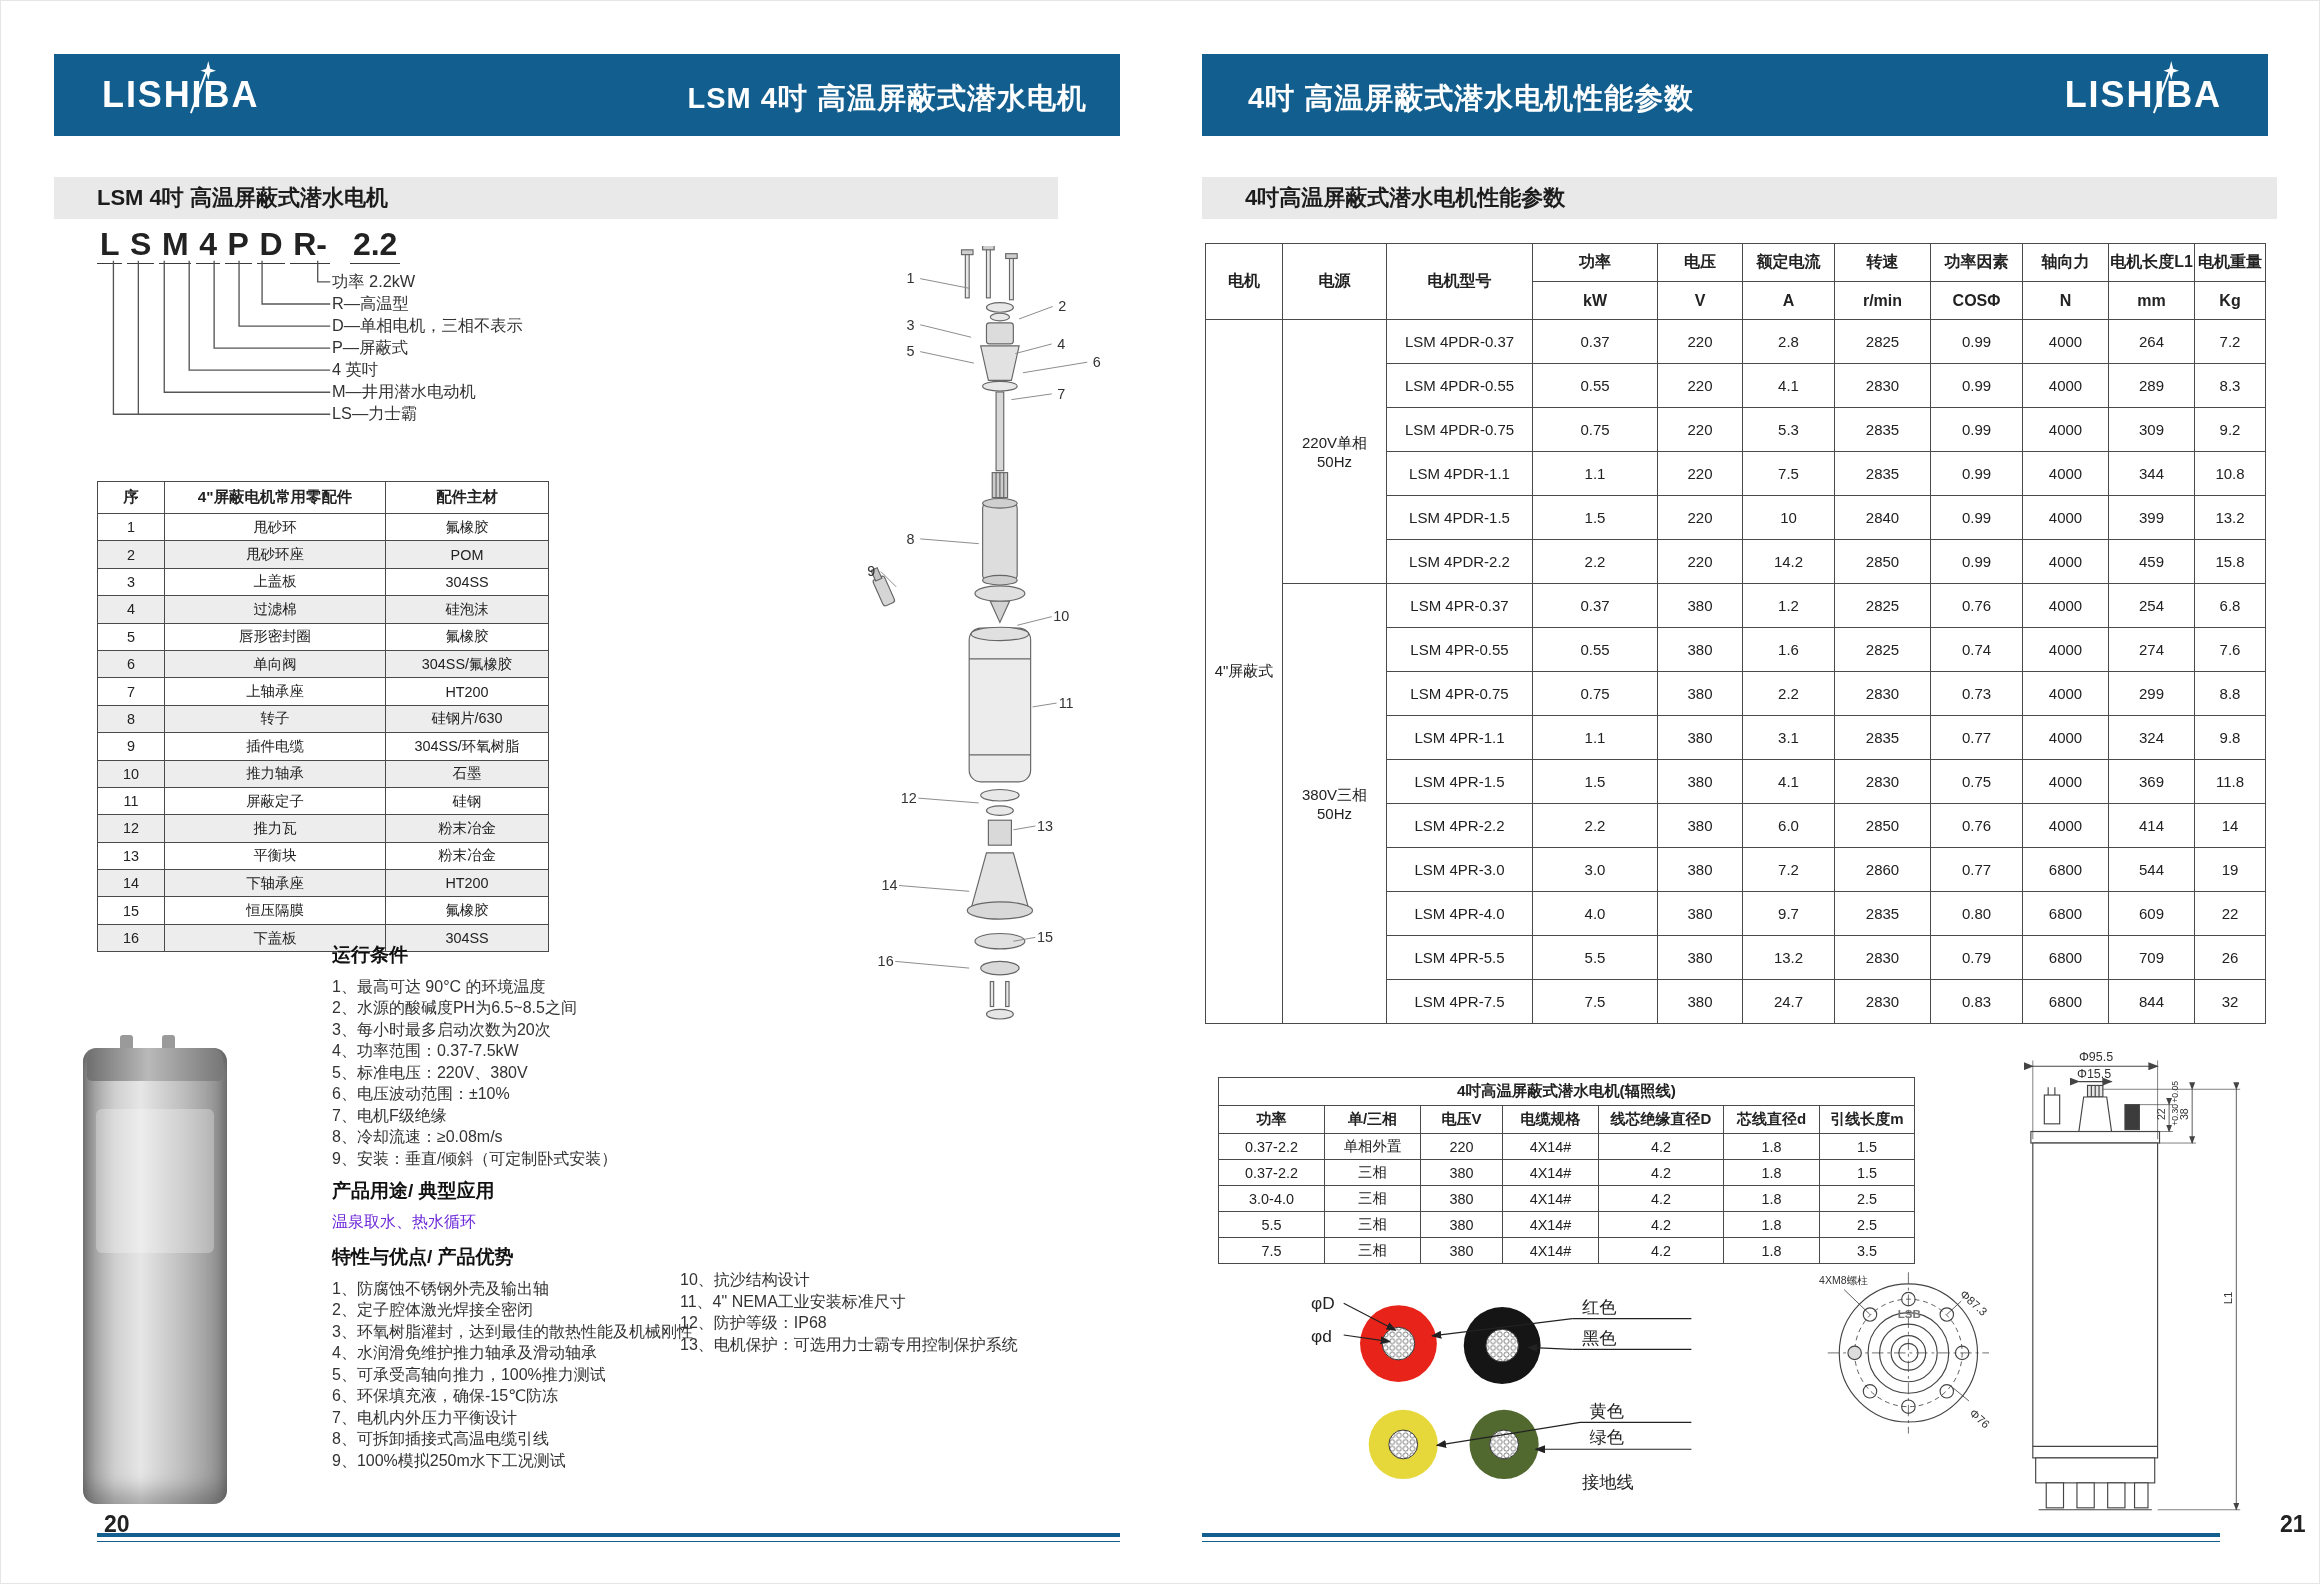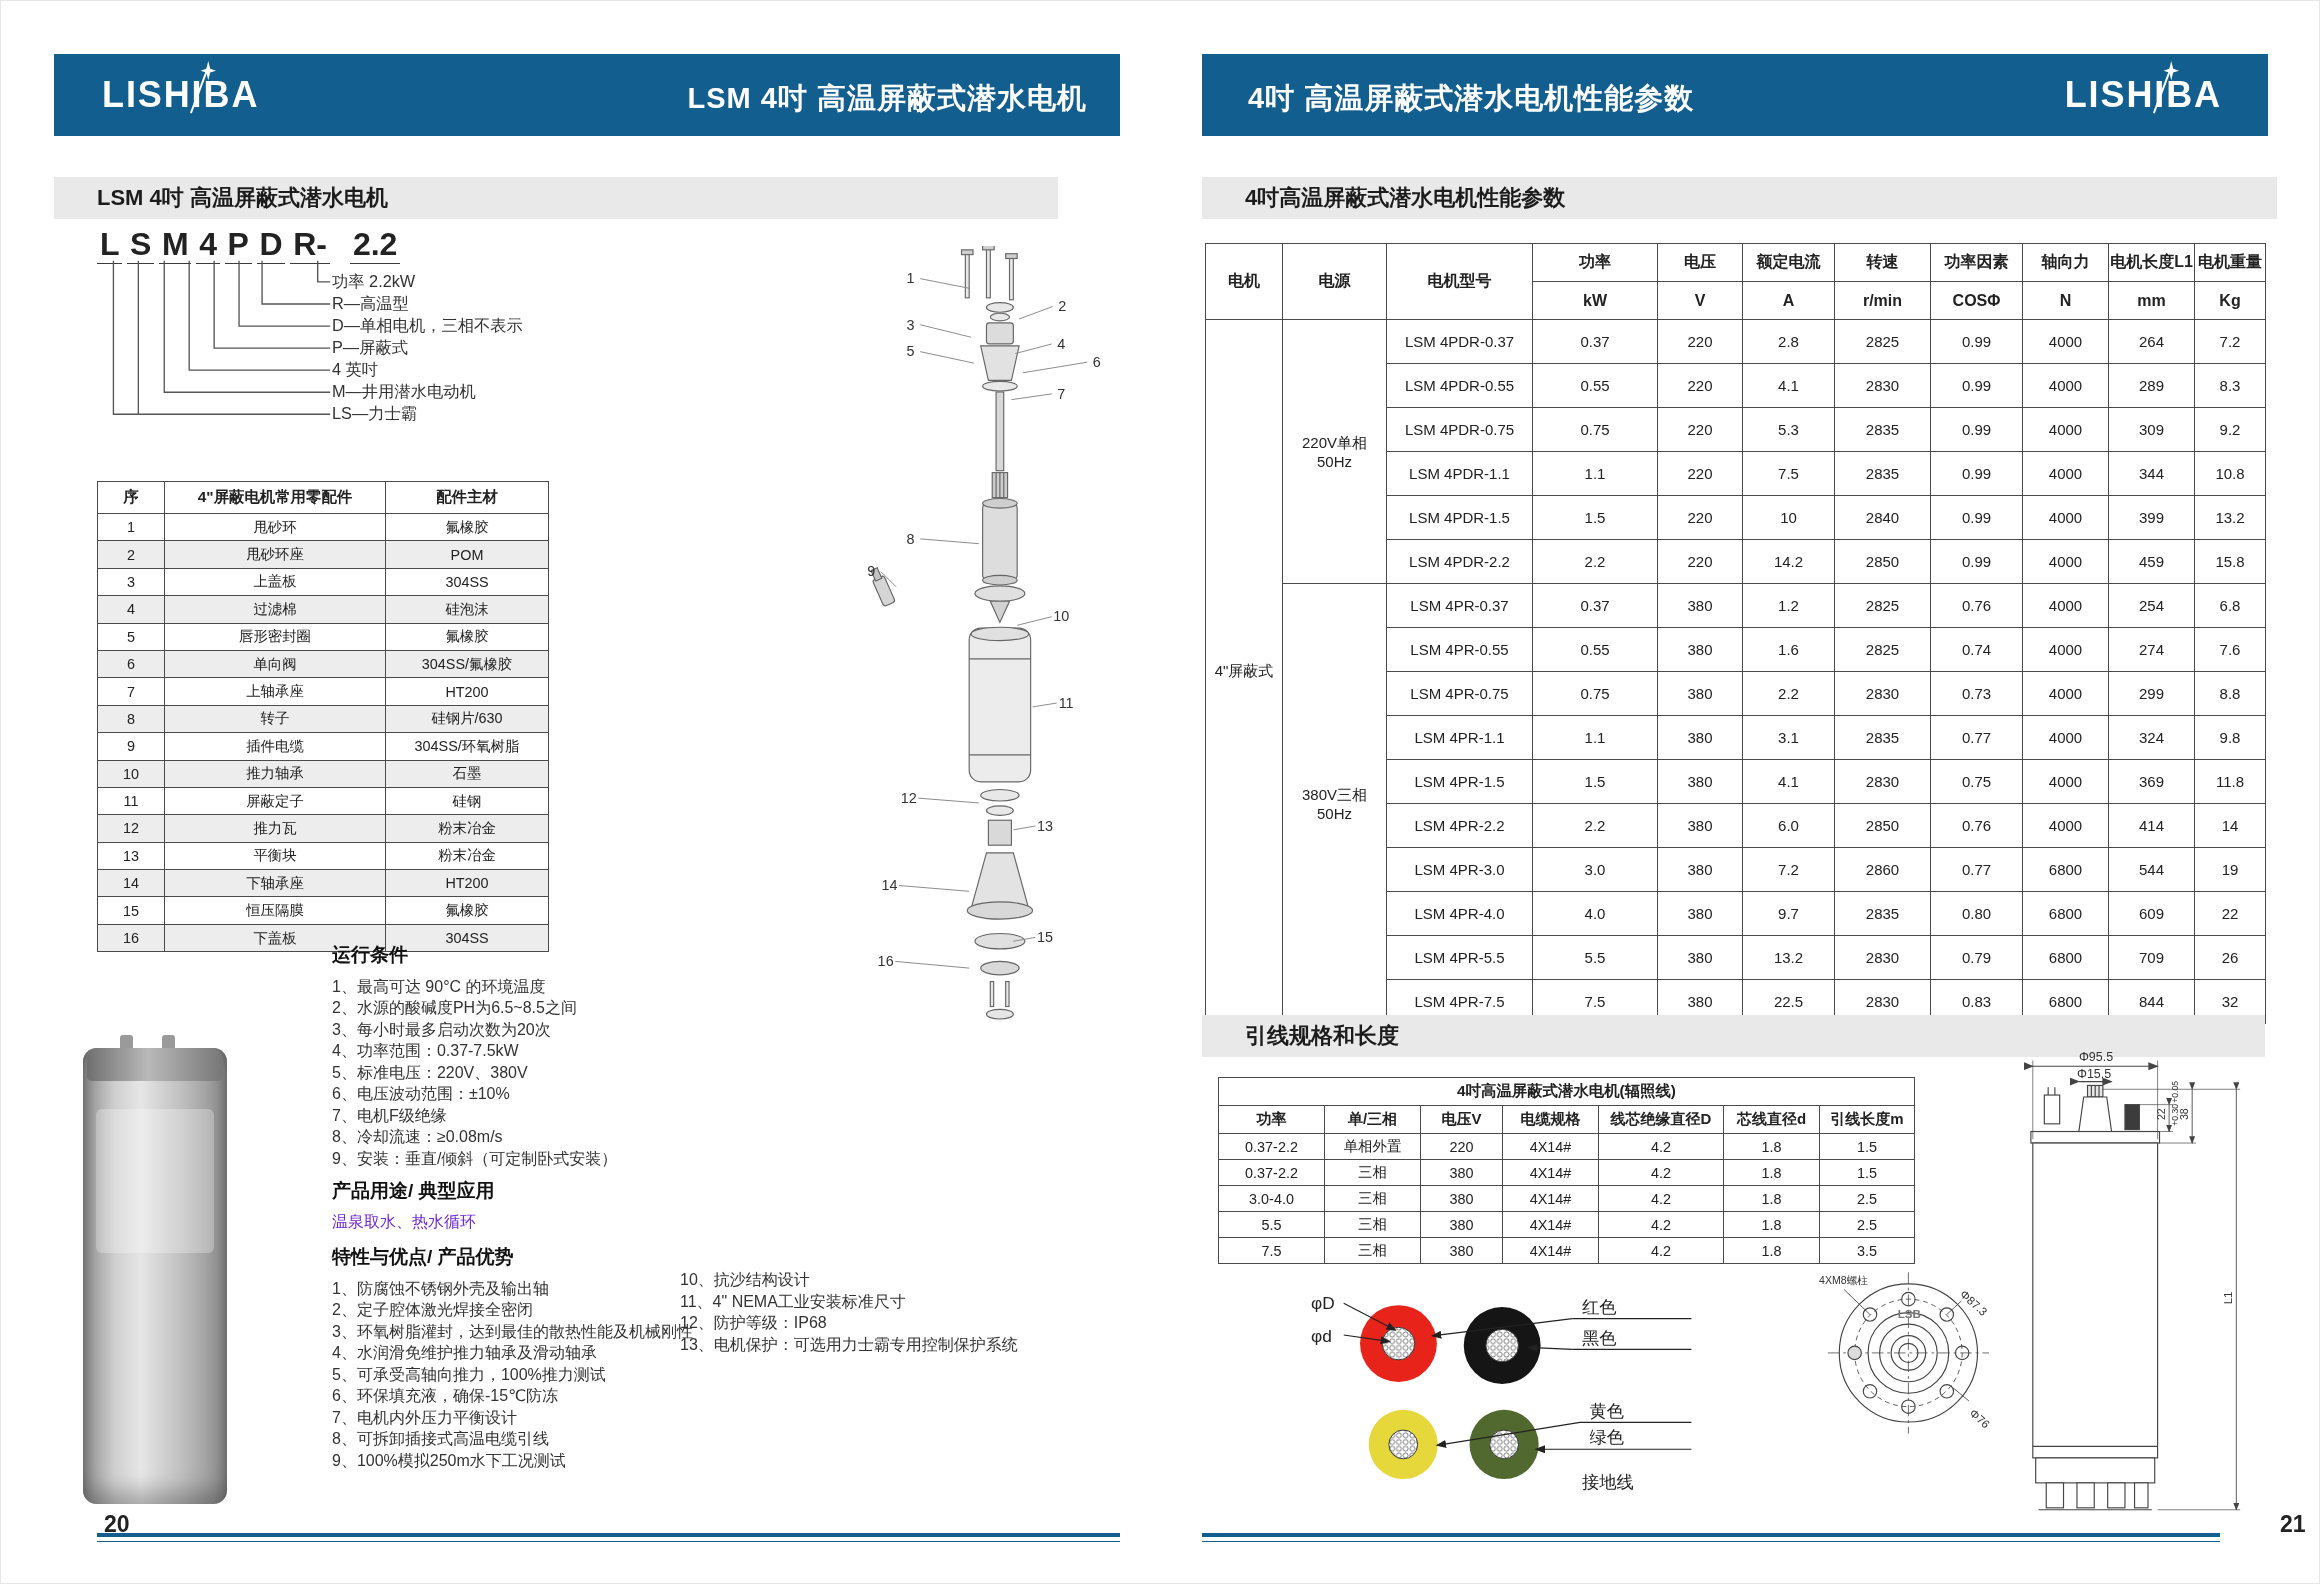--- a/index.html
+++ b/index.html
@@ -579,33 +579,30 @@
           <td>2830</td>
           <td>0.79</td>
           <td>6800</td>
           <td>709</td>
           <td>26</td>
         </tr>
         <tr>
           <td>LSM 4PR-7.5</td>
           <td>7.5</td>
           <td>380</td>
-          <td>22.5</td>
+          <td>24.7</td>
           <td>2830</td>
           <td>0.83</td>
           <td>6800</td>
           <td>844</td>
           <td>32</td>
         </tr>
       </tbody>
     </table>
 
-  <div class="gbar" style="left:1201px;top:1014px;width:1063px;">
-    <span>引线规格和长度</span>
-  </div>
 
   <table class="lead-table">
     <colgroup>
       <col style="width:106px">
         <col style="width:96px">
         <col style="width:82px">
         <col style="width:96px">
       <col style="width:125px">
         <col style="width:96px">
         <col style="width:95px">

